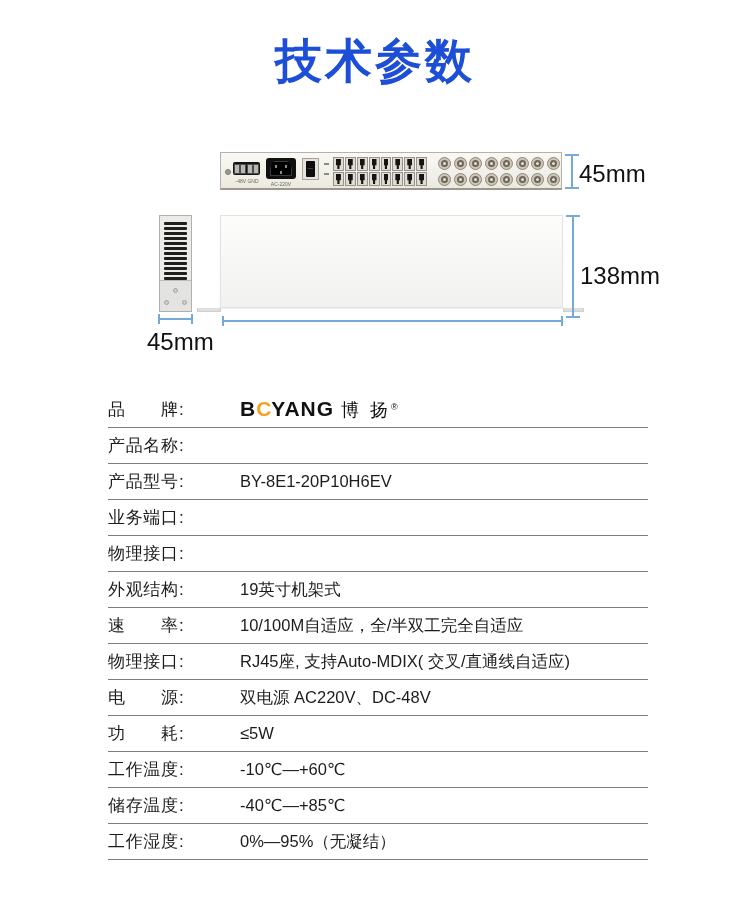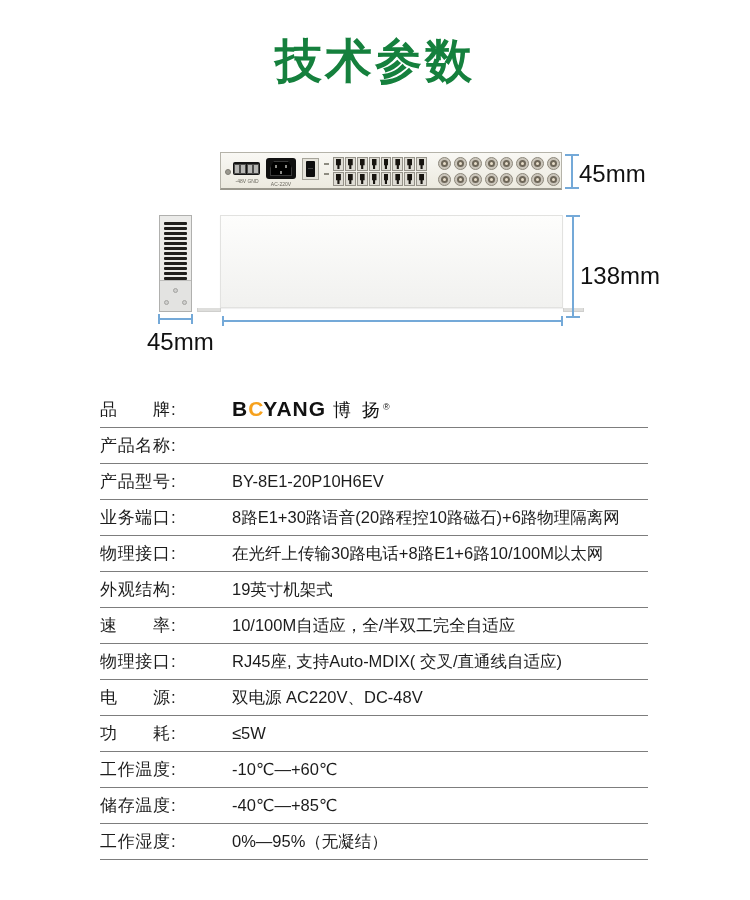--- a/index.html
+++ b/index.html
@@ -1,21 +1,21 @@
 <!DOCTYPE html>
 <html><head>
 <meta charset="utf-8">
 <style>
   html,body{margin:0;padding:0;background:#fff;}
   .page{position:relative;width:750px;height:900px;background:#fff;overflow:hidden;
         font-family:"Liberation Sans","DejaVu Sans",sans-serif;color:#1c1c1c;}
 
   
   .title{position:absolute;top:30px;left:0;width:100%;text-align:center;
-         font-size:47px;font-weight:bold;letter-spacing:3px;color:#15803d;margin:0;}
+         font-size:47px;font-weight:bold;letter-spacing:3px;color:#1d4ed8;margin:0;}
 
   
   .vdim{position:absolute;width:2px;background:#74a9d8;}
   .vdim::before,.vdim::after{content:'';position:absolute;left:-6px;width:14px;height:2px;background:#74a9d8;}
   .vdim::before{top:0}.vdim::after{bottom:0}
   .hdim{position:absolute;height:2px;background:#74a9d8;}
   .hdim::before,.hdim::after{content:'';position:absolute;top:-4px;width:2px;height:10px;background:#74a9d8;}
   .hdim::before{left:0}.hdim::after{right:0}
   .dim-label{position:absolute;font-size:24px;color:#111;white-space:nowrap;}
 
@@ -57,21 +57,21 @@
   .hole{position:absolute;width:3px;height:3px;border-radius:50%;background:#cfcfcd;border:1px solid #a3a3a1;}
 
   
   .top-view{position:absolute;left:220px;top:215px;width:343px;height:93px;box-sizing:border-box;
             background:linear-gradient(180deg,#fdfdfc,#f1f1ef);border:1px solid #e2e2e0;
             box-shadow:0 1px 1px rgba(0,0,0,0.06);}
   .ear{position:absolute;height:3px;background:#dededc;border:1px solid #cfcfcd;border-top:none;}
 
   
   .spec-table{position:absolute;left:100px;top:392px;width:548px;}
-  .row{display:flex;align-items:center;min-height:35px;border-bottom:1px solid #7d7d7d;}
+  .row{display:flex;align-items:center;min-height:35px;border-bottom:1px solid #7d7d7d;margin-left:8px;}
   .label-wrap{flex:none;width:132px;display:flex;align-items:center;}
   .lbl{display:inline-block;width:70px;font-size:17px;color:#1c1c1c;
        text-align:justify;text-align-last:justify;}
   .colon{font-size:17px;margin-left:1px;}
   .val{font-size:16.5px;color:#1c1c1c;white-space:nowrap;overflow:hidden;}
   .logo-b{font-weight:bold;font-size:21px;letter-spacing:1px;color:#111;}
   .logo-o{font-weight:bold;font-size:21px;color:#f6a11d;}
   .logo-cn{font-size:18px;margin-left:7px;letter-spacing:3px;color:#111;}
   .logo-reg{font-size:9px;vertical-align:super;color:#111;}
 </style>
@@ -232,29 +232,27 @@
           <span class="colon">:</span>
       </div>
       <div class="val">BY-8E1-20P10H6EV</div>
     </div>
 
     <div class="row">
       <div class="label-wrap">
         <span class="lbl">业务端口</span>
           <span class="colon">:</span>
       </div>
-      <div class="val">8路E1+30路语音(20路程控10路磁石)+6路物理隔离网</div>
     </div>
 
     <div class="row">
       <div class="label-wrap">
         <span class="lbl">物理接口</span>
           <span class="colon">:</span>
       </div>
-      <div class="val">在光纤上传输30路电话+8路E1+6路10/100M以太网</div>
     </div>
 
     <div class="row">
       <div class="label-wrap">
         <span class="lbl">外观结构</span>
           <span class="colon">:</span>
       </div>
       <div class="val">19英寸机架式</div>
     </div>
 

